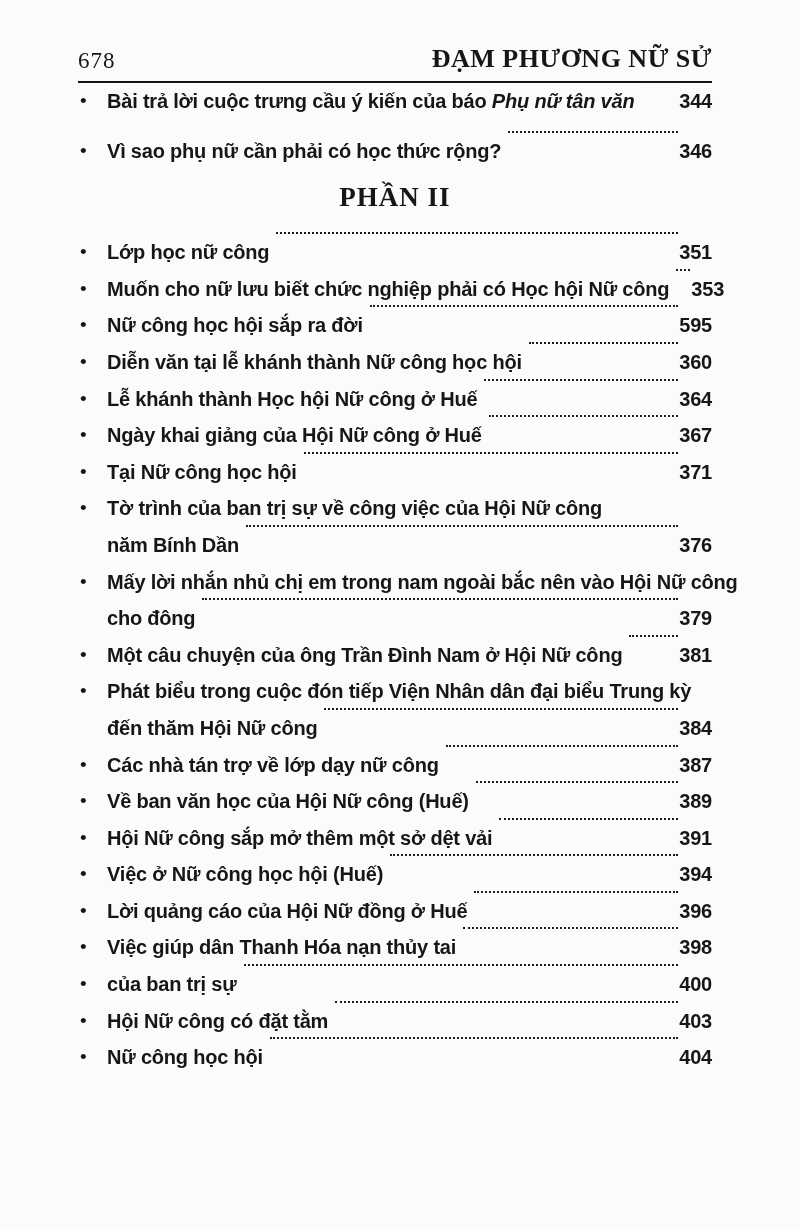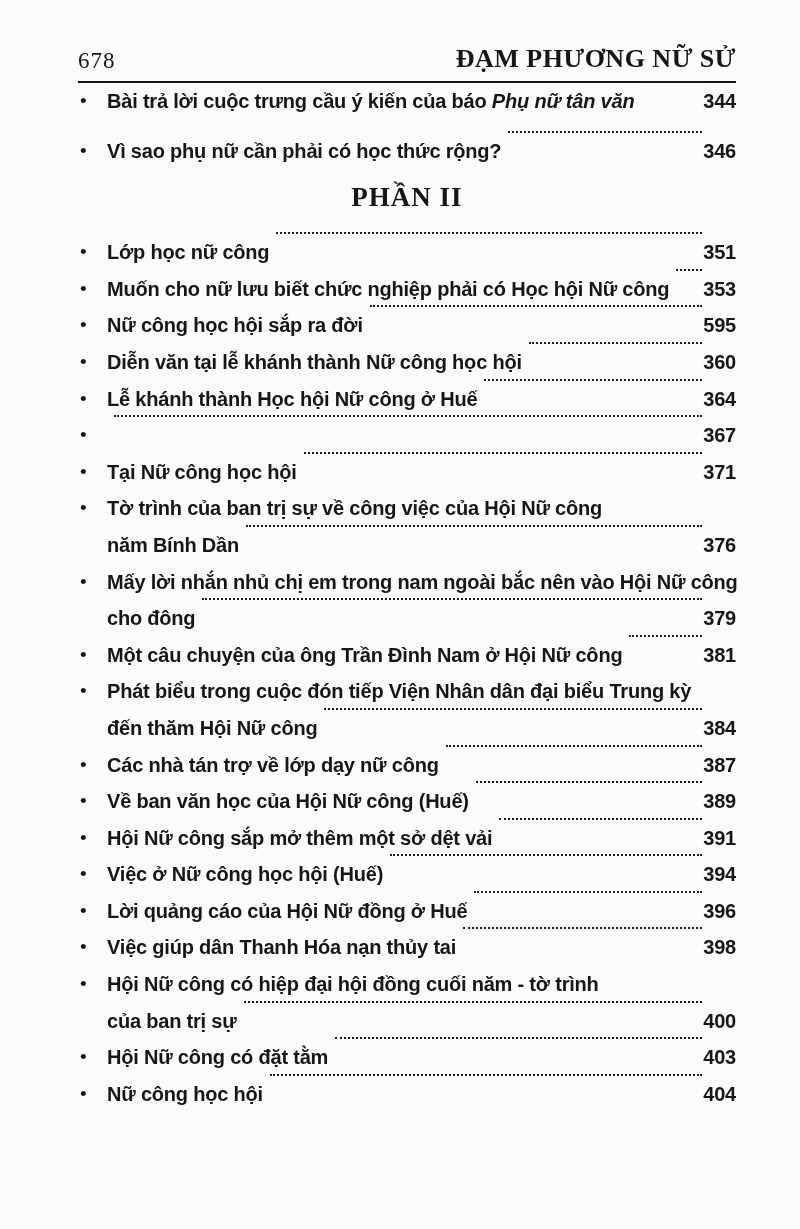--- a/index.html
+++ b/index.html
@@ -7,21 +7,21 @@
     padding: 0;
     width: 800px;
     height: 1229px;
     background: #fbfbfa;
     overflow: hidden;
   }
   .page {
     box-sizing: border-box;
     width: 800px;
     height: 1229px;
-    padding: 44px 64px 0 78px;
+    padding: 44px 88px 0 78px;
     color: #161616;
     font-family: "Liberation Sans", sans-serif;
   }
   
   .header {
     display: flex;
     justify-content: space-between;
     align-items: flex-end;
     font-family: "Liberation Serif", serif;
     border-bottom: 2.5px solid #141414;
@@ -173,20 +173,21 @@
             <span class="t">Lễ khánh thành Học hội Nữ công ở Huế</span>
             <span class="leader"></span>
             <span class="pg">364</span>
           </span>
         </span>
       </li>
       <li class="toc-item">
         <span class="bullet">•</span>
         <span class="entry">
           <span class="line">
+            <span class="t">Ngày khai giảng của Hội Nữ công ở Huế</span>
             <span class="leader"></span>
             <span class="pg">367</span>
           </span>
         </span>
       </li>
       <li class="toc-item">
         <span class="bullet">•</span>
         <span class="entry">
           <span class="line">
             <span class="t">Tại Nữ công học hội</span>
@@ -301,23 +302,20 @@
             <span class="t">Việc giúp dân Thanh Hóa nạn thủy tai</span>
             <span class="leader"></span>
             <span class="pg">398</span>
           </span>
         </span>
       </li>
       <li class="toc-item">
         <span class="bullet">•</span>
         <span class="entry">
           <span class="line">
-            <span class="t">Hội Nữ công có hiệp đại hội đồng cuối năm - tờ trình</span>
-          </span>
-          <span class="line">
             <span class="t">của ban trị sự</span>
             <span class="leader"></span>
             <span class="pg">400</span>
           </span>
         </span>
       </li>
       <li class="toc-item">
         <span class="bullet">•</span>
         <span class="entry">
           <span class="line">

